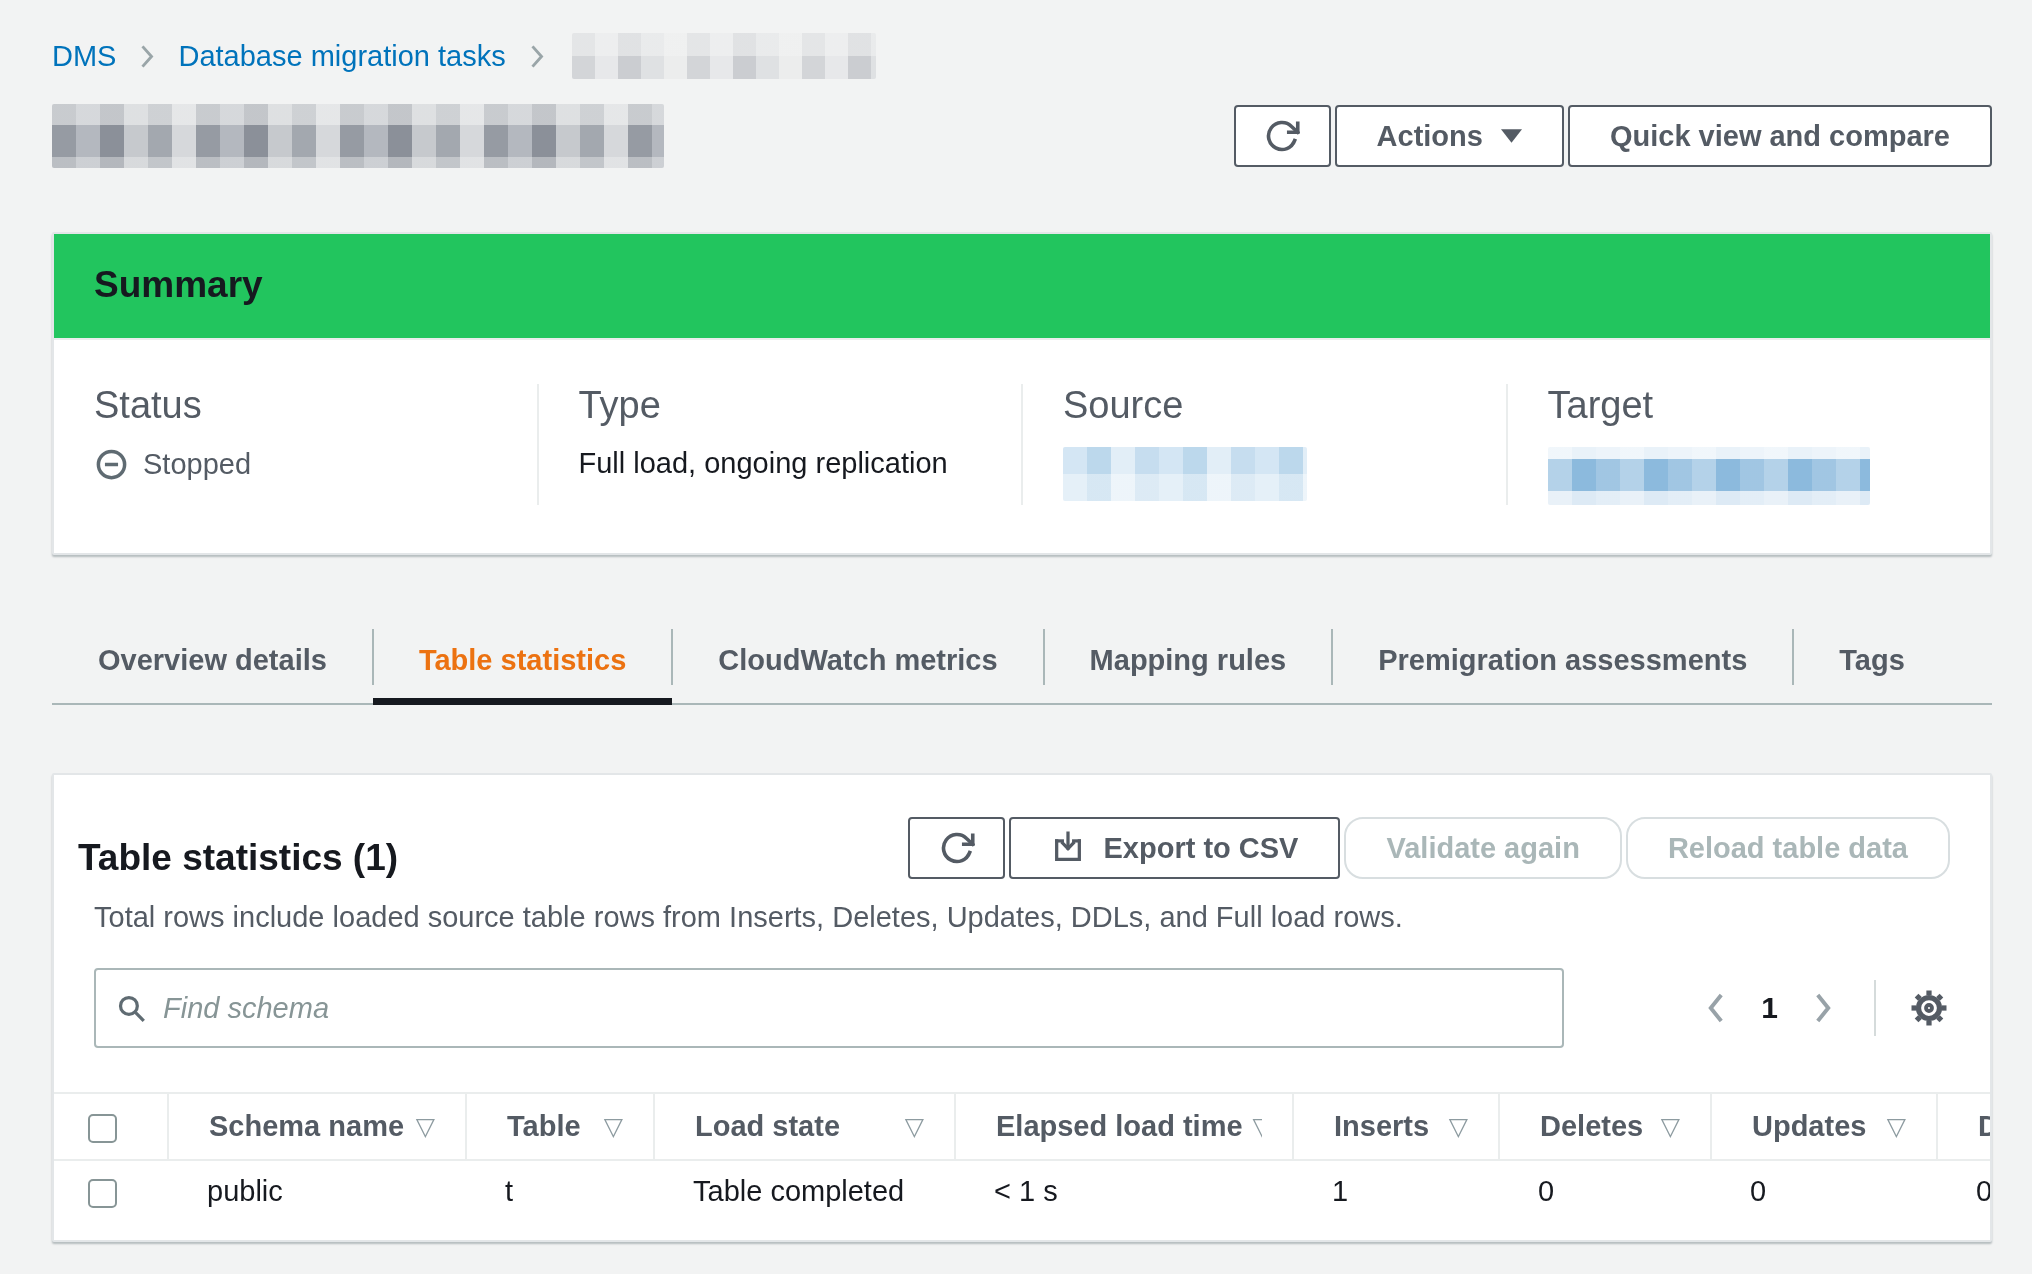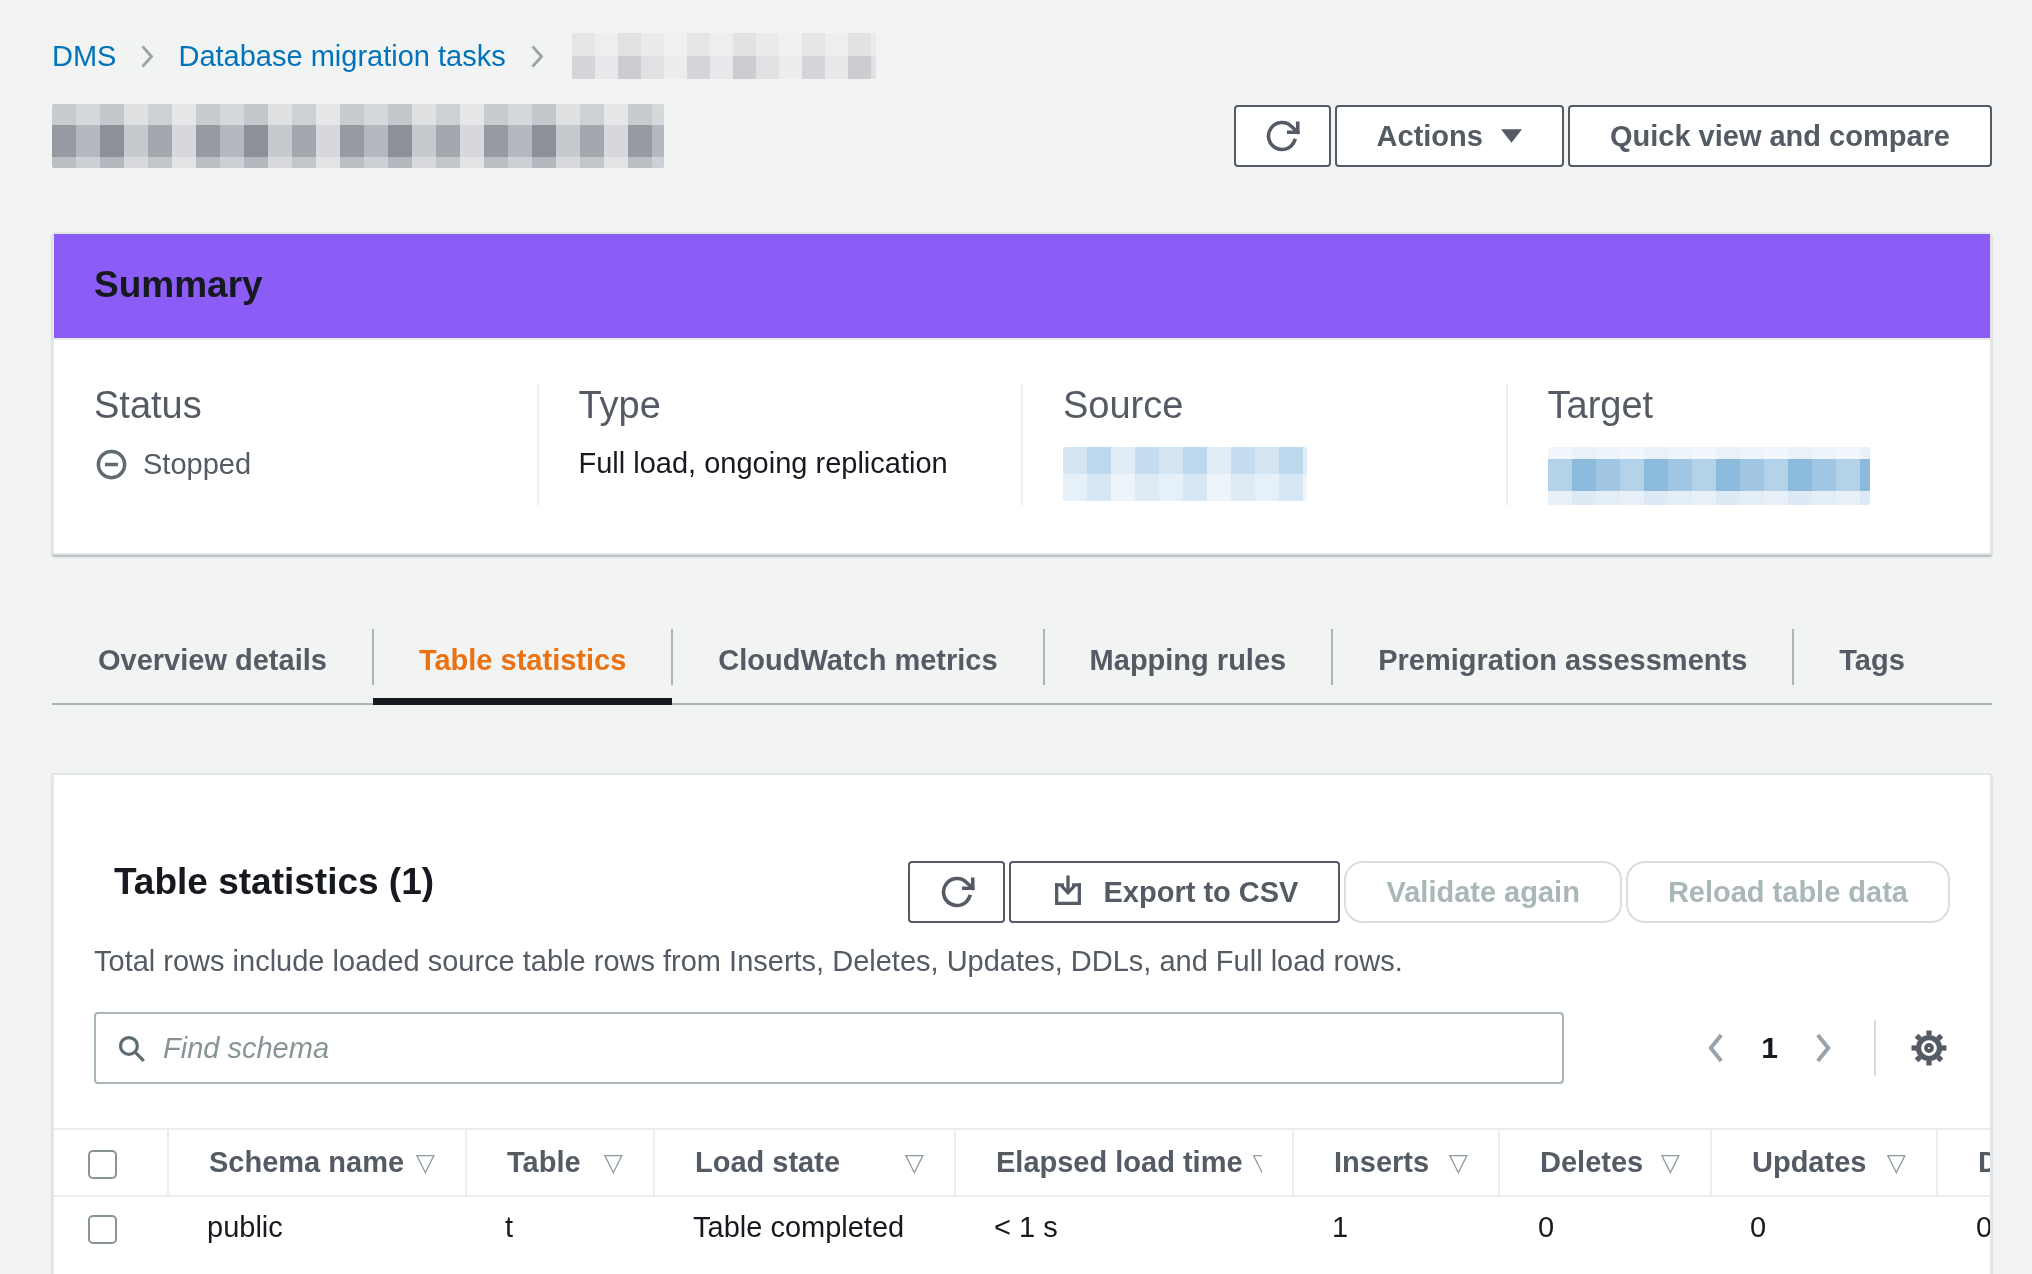--- a/index.html
+++ b/index.html
@@ -68,21 +68,21 @@
       repeating-linear-gradient(90deg, rgba(255,255,255,.35) 0 24px, rgba(255,255,255,0) 24px 48px, rgba(255,255,255,.18) 48px 72px),
       linear-gradient(180deg,#e9f2f9 0 12px,#8cbadd 12px 44px,#ddeaf5 44px 58px);
   }
 
   
   .card{
     background:#fff;border:2px solid #e3e6e8;border-radius:2px;
     box-shadow:0 2px 2px rgba(0,28,36,.25);
   }
   .card-header{
-    background:#8b5cf6;border-bottom:2px solid var(--c-divider,#eaeded);
+    background:#22c55e;border-bottom:2px solid var(--c-divider,#eaeded);
     padding:30px 40px 32px 40px;
   }
   h2{font-size:37px;font-weight:700;color:var(--c-text_dark,#16191f);}
 
   
   .summary-card{margin-top:64px;}
   .summary-body{display:flex;padding:44px 0 48px 0;}
   .summary-col{flex:1 1 0;padding:0 40px;}
   .summary-col + .summary-col{border-left:2px solid var(--c-divider,#eaeded);}
   .field-label{color:var(--c-text_gray,#545b64);font-size:38px;margin-bottom:20px;}
@@ -100,25 +100,25 @@
     content:"";position:absolute;left:-1px;top:10px;height:56px;width:2px;background:#aab7b8;
   }
   .tab.active{color:var(--c-accent_orange,#ec7211);}
   .tab.active::after{
     content:"";position:absolute;left:0;right:0;bottom:-2px;height:7px;
     background:var(--c-tab_underline,#16191f);
   }
 
   
   .stats-card{margin-top:68px;overflow:hidden;}
-  .stats-head{display:flex;align-items:flex-start;justify-content:space-between;padding:42px 40px 0 60px;margin-top:44px;}
+  .stats-head{display:flex;align-items:flex-end;justify-content:space-between;padding:42px 40px 0 24px;}
   .stats-desc{padding:22px 40px 0 40px;color:var(--c-text_gray,#545b64);font-size:29px;}
   .filter-row{display:flex;align-items:center;justify-content:space-between;padding:34px 40px 0 40px;}
   .search-box{
-    width:1470px;height:72px;background:#fff;border:2px solid var(--c-border_input,#aab7b8);
+    width:1470px;height:80px;background:#fff;border:2px solid var(--c-border_input,#aab7b8);
     border-radius:4px;display:flex;align-items:center;padding:0 20px;gap:16px;color:#5f6b72;
   }
   .search-box input{
     border:none;outline:none;flex:1;font-size:29px;font-family:inherit;color:var(--c-text_dark,#16191f);background:transparent;
   }
   .search-box input::placeholder{color:#879596;font-style:italic;}
   .pagination{display:flex;align-items:center;gap:10px;}
   .page-chevron{background:none;border:none;color:#98a2a8;display:inline-flex;padding:8px;cursor:pointer;}
   .page-number{font-weight:700;font-size:30px;color:var(--c-text_dark,#16191f);padding:0 16px;cursor:pointer;}
   .pag-divider{width:2px;height:56px;background:#d5dbdb;margin:0 22px;}

